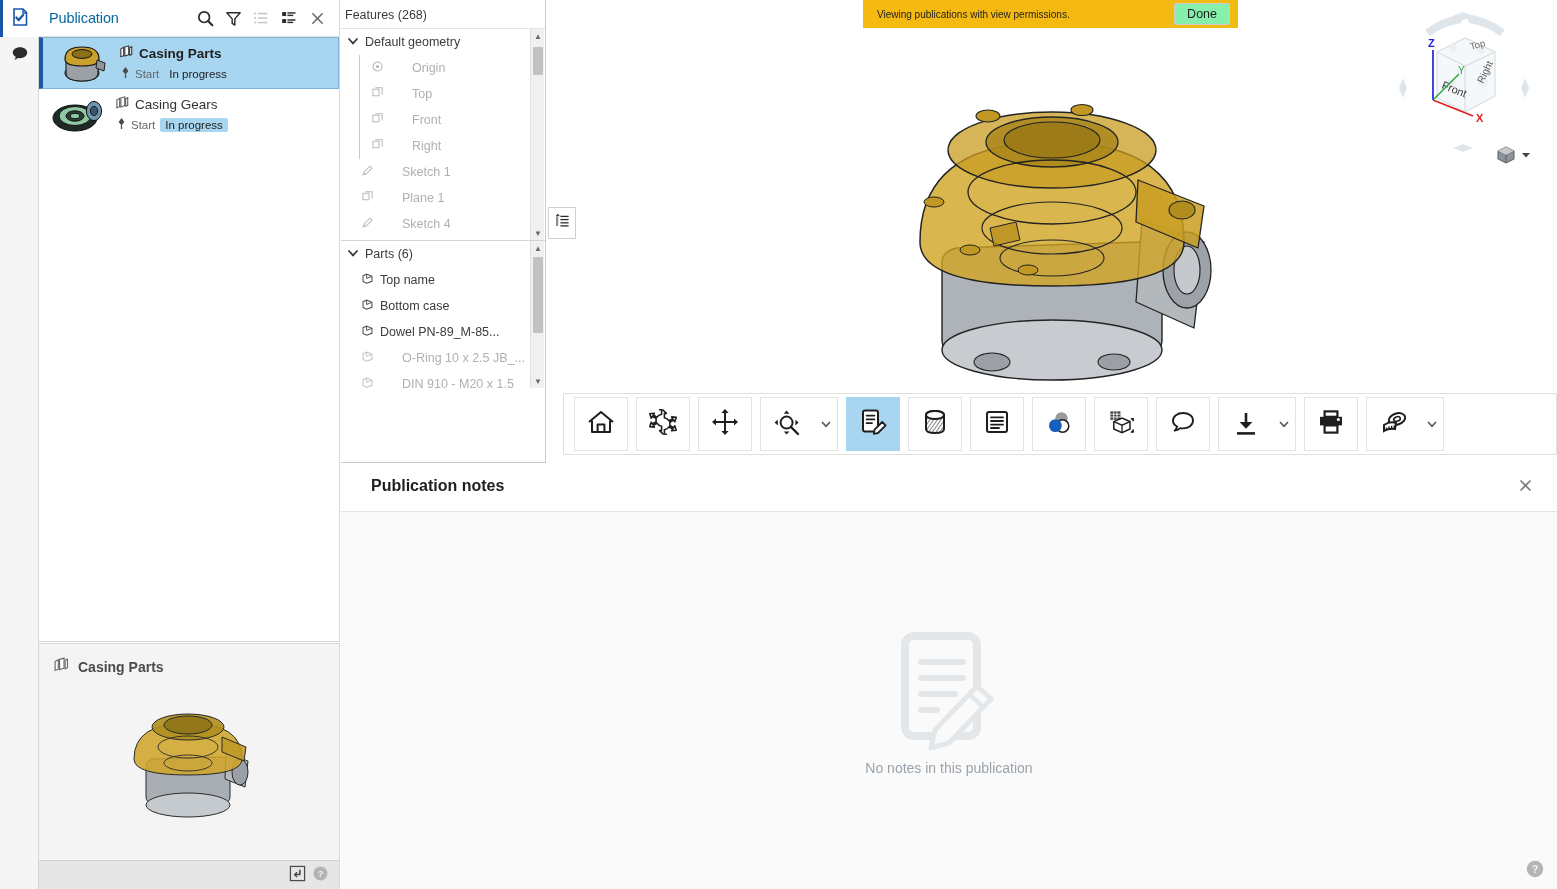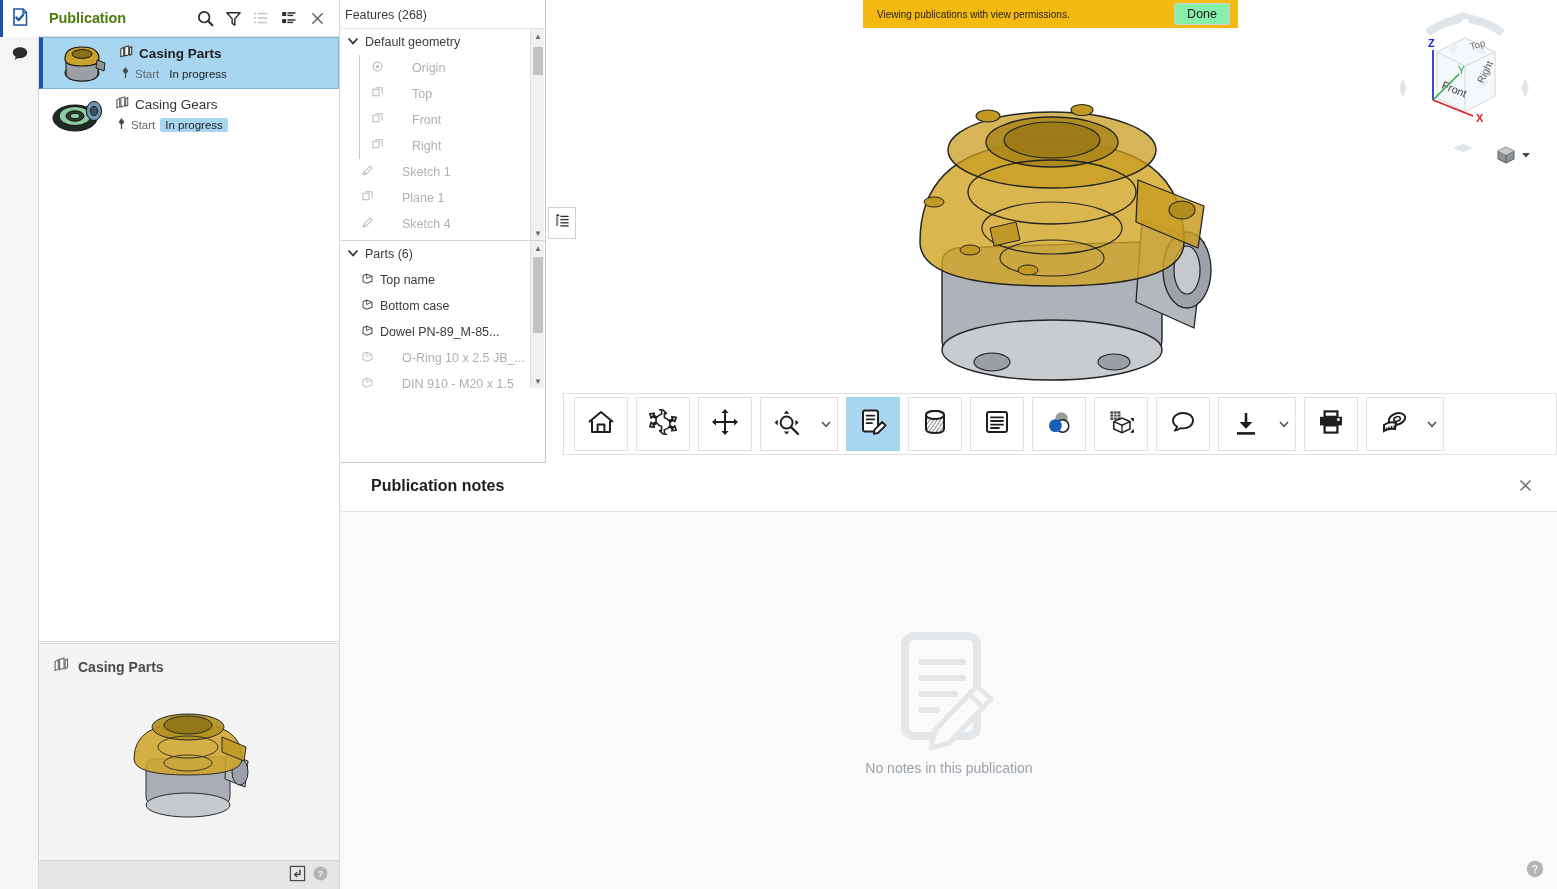--- a/index.html
+++ b/index.html
@@ -33,21 +33,21 @@
     position: absolute; left: 39px; top: 0; width: 301px; height: 642px;
     background: #ffffff; border-right: 1px solid #d8d8d8;
     border-bottom: 1px solid #d8d8d8;
   }
   .pub-header {
     height: 37px; display: flex; align-items: center;
     padding: 0 8px 0 10px; border-bottom: 1px solid #e2e2e2;
     background: #ffffff;
   }
   .pub-title {
-    font-size: 14.5px; font-weight: bold; color: #4d7c0f; flex: 1;
+    font-size: 14.5px; font-weight: normal; color: #0369a1; flex: 1;
     letter-spacing: -.1px;
   }
   .hdr-icon {
     width: 28px; height: 28px; display: flex; align-items: center;
     justify-content: center; cursor: pointer;
   }
   .pub-list { padding: 0; }
   .pub-row {
     display: flex; align-items: center; height: 52px;
     padding: 0 6px 0 8px; cursor: pointer; position: relative;

